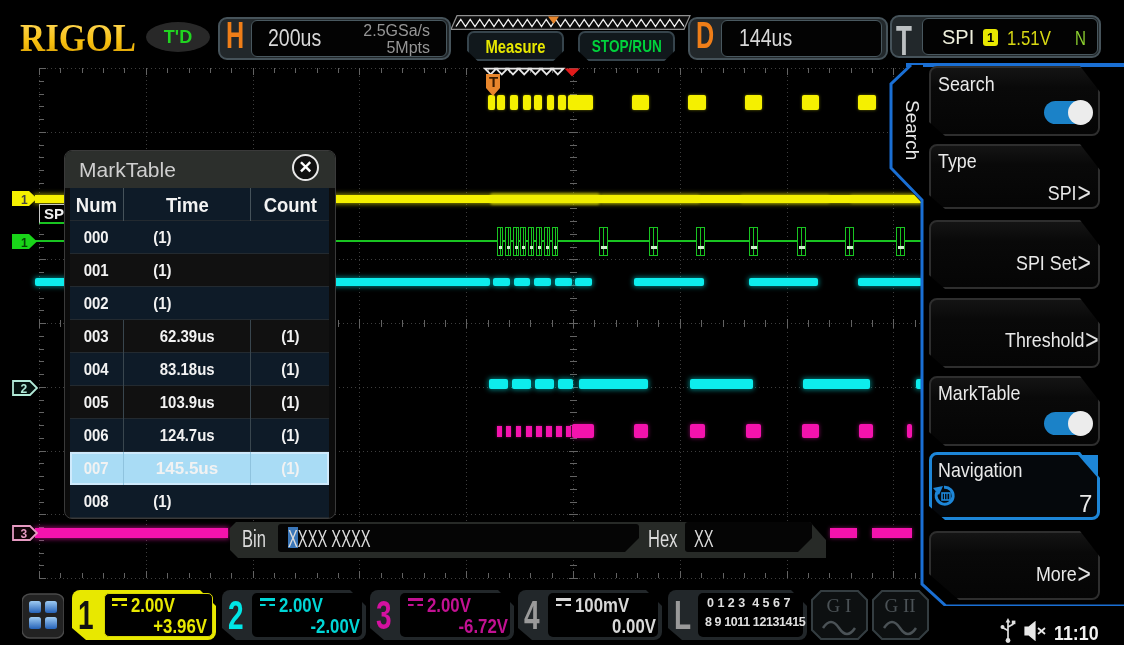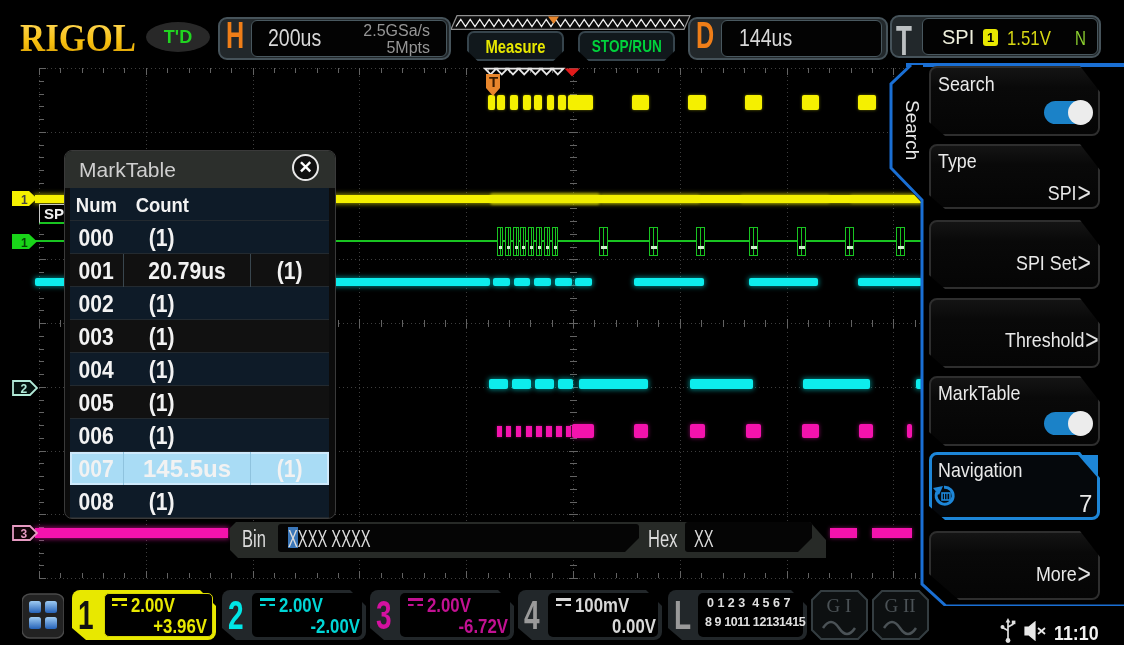--- a/index.html
+++ b/index.html
@@ -6,21 +6,21 @@
 .hdrbox{position:absolute;background:#22282b;border:2px solid #46535a;border-radius:9px;box-sizing:border-box;}
 .inbox{position:absolute;background:#030303;border:1px solid #49585f;border-radius:6px;box-sizing:border-box;}
 .btn{position:absolute;background:#11181c;border:2px solid #36444c;border-radius:7px;box-sizing:border-box;text-align:center;clip-path:polygon(0 0,100% 0,100% 66%,89% 100%,11% 100%,0 66%);}
 .mbtn{position:absolute;left:929px;width:171px;height:65px;background:linear-gradient(180deg,#141414,#090909 30%,#050505);border:2px solid #2e2e2e;border-radius:8px;box-sizing:border-box;clip-path:polygon(0 0,calc(100% - 20px) 0,100% 26px,100% 100%,16px 100%,0 calc(100% - 14px));}
 .mtext{position:absolute;color:#e9e9e9;font-size:21px;}
 .ch2{font-size:27px;color:#e2e2e2;position:relative;top:2px;left:1px;font-weight:400;}
 .toggle{position:absolute;width:47px;height:23px;border-radius:12px;background:#1b82c8;}
 .toggle .knob{position:absolute;right:-2px;top:-1px;width:25px;height:25px;border-radius:13px;background:#ececec;}
 .chbox{position:absolute;top:590px;height:50px;background:#22272a;border-radius:8px;clip-path:polygon(0 0,calc(100% - 16px) 0,100% 16px,100% 100%,14px 100%,0 calc(100% - 12px));}
 .chin{position:absolute;top:593px;height:44px;background:#000;border-radius:5px;}
-.trow{display:flex;width:259px;height:33px;line-height:33px;font-weight:700;font-size:24px;color:#f2f2f2;box-shadow:inset 0 -1px 0 #232a30;}
+.trow{display:flex;width:259px;height:33px;line-height:33px;font-weight:700;font-size:17px;color:#f2f2f2;box-shadow:inset 0 -1px 0 #232a30;}
 .c1{width:53px;text-align:center;}
 .trow div span{display:inline-block;transform:scaleX(.88);}
 .c2{width:128px;text-align:center;border-left:1px solid #39464e;border-right:1px solid #39464e;box-sizing:border-box;}
 .c3{width:78px;text-align:center;}
 .navy{background:#0e1b28;}
 .cpicon{width:15px;height:4px;border-top:3px solid;}
 .cpicon i{display:block;margin-top:3px;width:15px;height:0;border-top:2px dashed;}
 .blk{background:#111111;}
 .vgl{position:absolute;width:1px;background-image:repeating-linear-gradient(180deg,#3e3e3e 0 1px,transparent 1px 4px);}
 .hgl{position:absolute;height:1px;background-image:repeating-linear-gradient(90deg,#3e3e3e 0 1px,transparent 1px 4px);}
@@ -411,49 +411,53 @@
     <div class="abs" style="left:288px;top:526px;color:#dcdcdc;font-size:23px;transform:scaleX(0.64);transform-origin:0 0;white-space:nowrap;">XXXX&nbsp;XXXX</div>
     <div class="abs" style="left:648px;top:526px;color:#dcdcdc;font-size:23px;transform:scaleX(0.72);transform-origin:0 0;">Hex</div>
     <div class="abs" style="left:694px;top:526px;color:#dcdcdc;font-size:23px;transform:scaleX(0.64);transform-origin:0 0;">XX</div>
 <div class="abs" style="left:64px;top:150px;width:272px;height:369px;background:#0c0c0c;border-radius:8px;border:1px solid #3a3a3a;box-sizing:border-box;">
       <div class="abs" style="left:0;top:0;width:270px;height:37px;background:#2c2f2c;border-radius:7px 7px 0 0;"></div>
       <div class="abs" style="left:14px;top:7px;color:#cfcfcf;font-size:21px;">MarkTable</div>
       <div class="abs" style="left:227px;top:3px;width:27px;height:27px;border:2px solid #e8e8e8;border-radius:50%;background:#111;color:#fff;text-align:center;line-height:24px;font-weight:700;font-size:17px;box-sizing:border-box;">✕</div>
       <div class="abs" style="left:5px;top:37px;">
         <div class="trow navy" style="font-size:21px;">
           <div class="c1"><span>Num</span></div>
+          <div class="c2" style="border-color:#45525a;"><span>Time</span></div>
           <div class="c3"><span>Count</span></div>
         </div>
         <div class="trow navy">
           <div class="c1"><span>000</span></div>
           <div class="c3"><span>(1)</span></div>
         </div>
         <div class="trow blk">
           <div class="c1"><span>001</span></div>
-          <div class="c2"><span>20.79us</span></div>
           <div class="c3"><span>(1)</span></div>
         </div>
         <div class="trow navy">
           <div class="c1"><span>002</span></div>
           <div class="c3"><span>(1)</span></div>
         </div>
         <div class="trow blk">
           <div class="c1"><span>003</span></div>
+          <div class="c2"><span>62.39us</span></div>
           <div class="c3"><span>(1)</span></div>
         </div>
         <div class="trow navy">
           <div class="c1"><span>004</span></div>
+          <div class="c2"><span>83.18us</span></div>
           <div class="c3"><span>(1)</span></div>
         </div>
         <div class="trow blk">
           <div class="c1"><span>005</span></div>
+          <div class="c2"><span>103.9us</span></div>
           <div class="c3"><span>(1)</span></div>
         </div>
         <div class="trow navy">
           <div class="c1"><span>006</span></div>
+          <div class="c2"><span>124.7us</span></div>
           <div class="c3"><span>(1)</span></div>
         </div>
         <div class="trow" style="background:#a9dcf5;box-shadow:inset 0 0 0 2px #cfeafc;">
           <div class="c1"><span>007</span></div>
           <div class="c2" style="border-color:#8fc3de;">145.5us</div>
           <div class="c3"><span>(1)</span></div>
         </div>
         <div class="trow navy">
           <div class="c1"><span>008</span></div>
           <div class="c3"><span>(1)</span></div>

